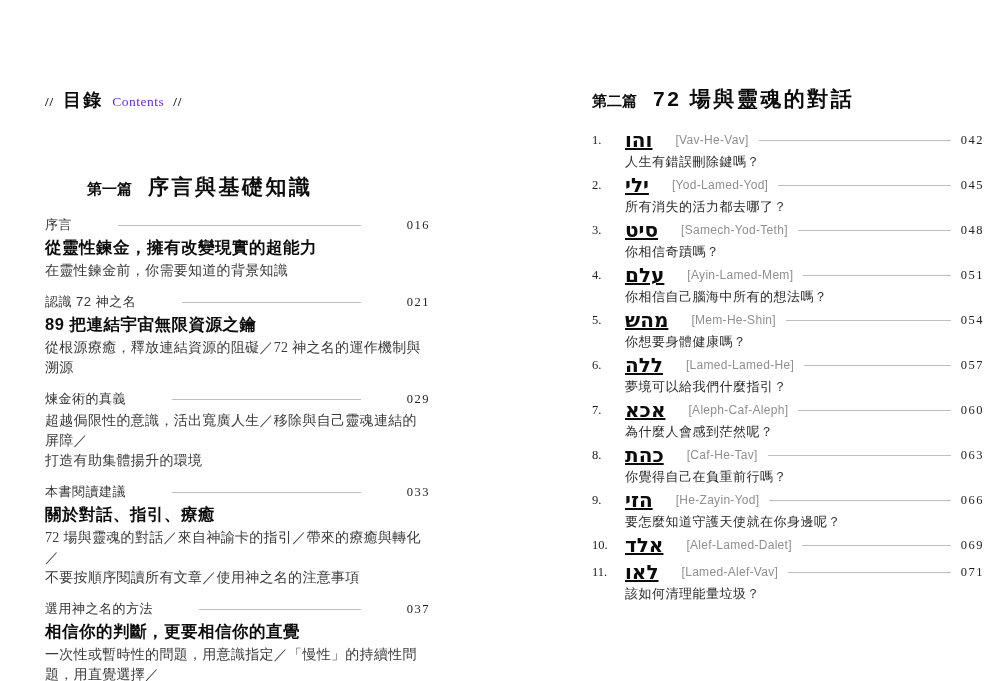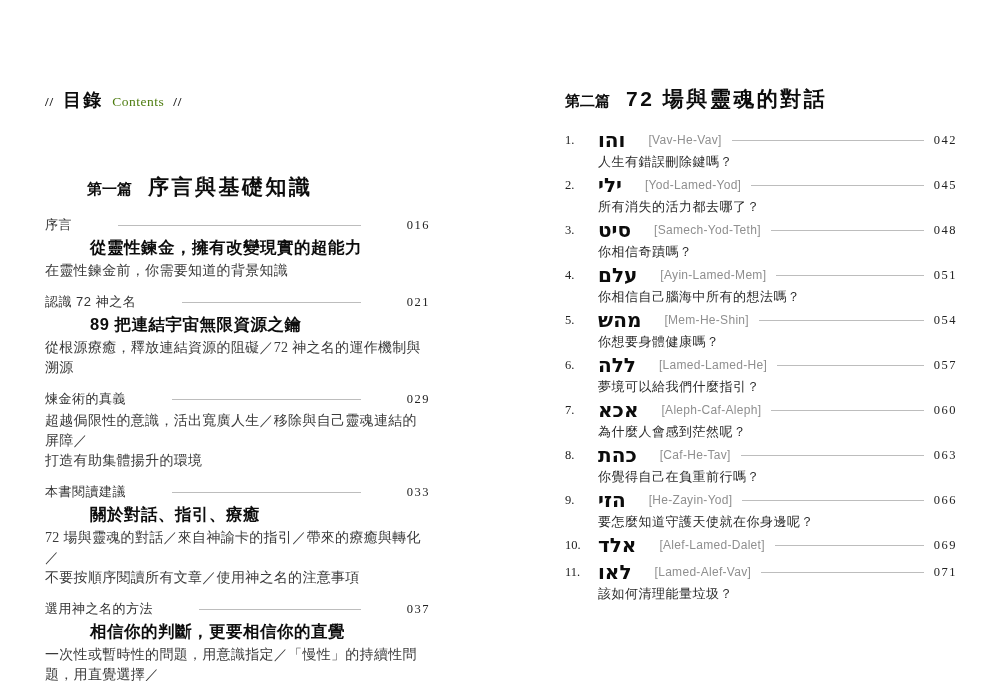--- a/index.html
+++ b/index.html
@@ -4,52 +4,52 @@
 <style>
   html,body{margin:0;padding:0;}
   body{
     width:992px;height:681px;background:#ffffff;
     font-family:"Liberation Serif","DejaVu Serif",serif;
     color:#1a1a1a;overflow:hidden;
   }
   .page{position:relative;width:992px;height:681px;background:#ffffff;}
 
   .col-left{position:absolute;left:45px;top:88px;width:385px;}
-  .col-right{position:absolute;left:565px;top:86px;width:392px;}
+  .col-right{position:absolute;left:592px;top:86px;width:392px;}
 
   
   .toc-header{display:flex;align-items:baseline;gap:9px;height:22px;}
   .slash{font-size:13px;font-weight:700;letter-spacing:1px;color:#111;}
   .toc-title{font-size:18px;font-weight:700;letter-spacing:2px;color:#0d0d0d;}
-  .toc-sub{font-size:13.5px;color:#4d7c0f;letter-spacing:0.5px;}
+  .toc-sub{font-size:13.5px;color:#6d28d9;letter-spacing:0.5px;}
 
   
   .part-heading{display:flex;align-items:baseline;gap:16px;line-height:26px;}
   .col-left .part-heading{margin-top:64px;margin-left:42px;}
   .part-label{font-size:15px;font-weight:700;font-family:"Liberation Sans","DejaVu Sans",sans-serif;color:#0d0d0d;}
   .part-title{font-size:21px;font-weight:700;letter-spacing:2.5px;font-family:"Liberation Sans","DejaVu Sans",sans-serif;color:#0d0d0d;}
 
   
   .sections{margin-top:14px;}
   .toc-entry{margin-bottom:12px;}
   .entry-line{display:flex;align-items:center;height:18px;gap:36px;}
   .entry-label{font-size:13px;color:#333;font-family:"Liberation Sans","DejaVu Sans",sans-serif;letter-spacing:0.5px;white-space:nowrap;}
   .leader{flex:1 1 auto;height:1px;background:#bdbdbd;margin:0 10px;min-width:20px;}
   .pageno{font-size:12.5px;letter-spacing:1.5px;color:#222;white-space:nowrap;}
   .entry-title{font-size:16.5px;font-weight:700;line-height:21px;margin-top:3px;color:#0d0d0d;
-    font-family:"Liberation Sans","DejaVu Sans",sans-serif;letter-spacing:0.5px;margin-left:45px;}
+    font-family:"Liberation Sans","DejaVu Sans",sans-serif;letter-spacing:0.5px;}
   .entry-desc{font-size:14px;line-height:20px;color:#3a3a3a;letter-spacing:0.3px;}
   .entry-desc.first{margin-top:3px;}
 
   
   .items{margin-top:14px;}
   .toc-item{margin-bottom:3px;}
   .item-line{display:flex;align-items:center;height:24px;}
   .item-num{flex:0 0 33px;font-size:12.5px;color:#222;}
-  .hebrew{font-family:"DejaVu Serif","DejaVu Sans",serif;font-weight:700;font-size:20px;line-height:22px;color:#0c0c0c;}
+  .hebrew{font-family:"DejaVu Serif","DejaVu Sans",serif;font-weight:700;font-size:20px;line-height:22px;color:#0c0c0c;text-decoration:underline;}
   .translit{font-size:12px;color:#8f8f8f;margin-left:23px;white-space:nowrap;
     font-family:"Liberation Sans","DejaVu Sans",sans-serif;letter-spacing:0.3px;}
   .item-q{margin-left:33px;font-size:13px;line-height:17px;margin-top:1px;color:#2b2b2b;
     font-family:"Liberation Sans","DejaVu Sans",sans-serif;letter-spacing:0.5px;}
 </style>
 </head>
 <body>
 
 <div class="page">
 

